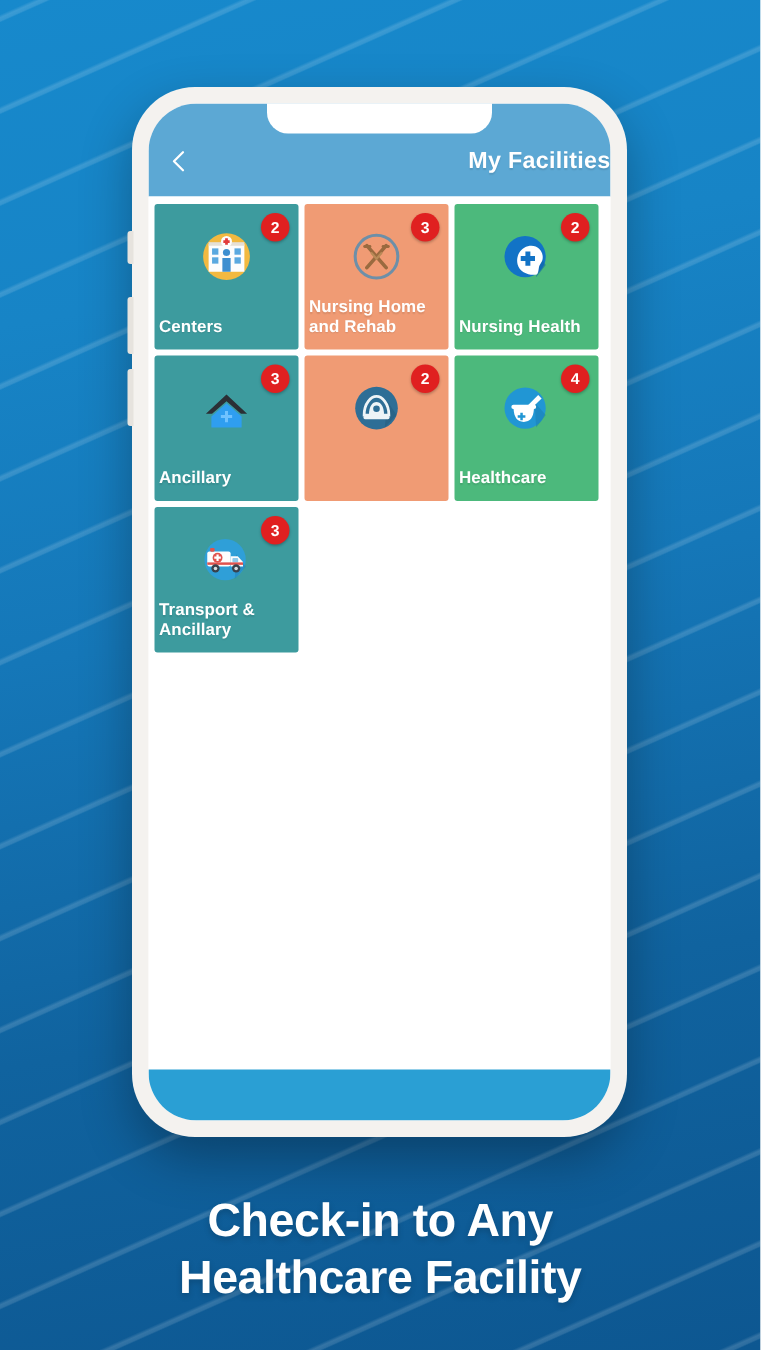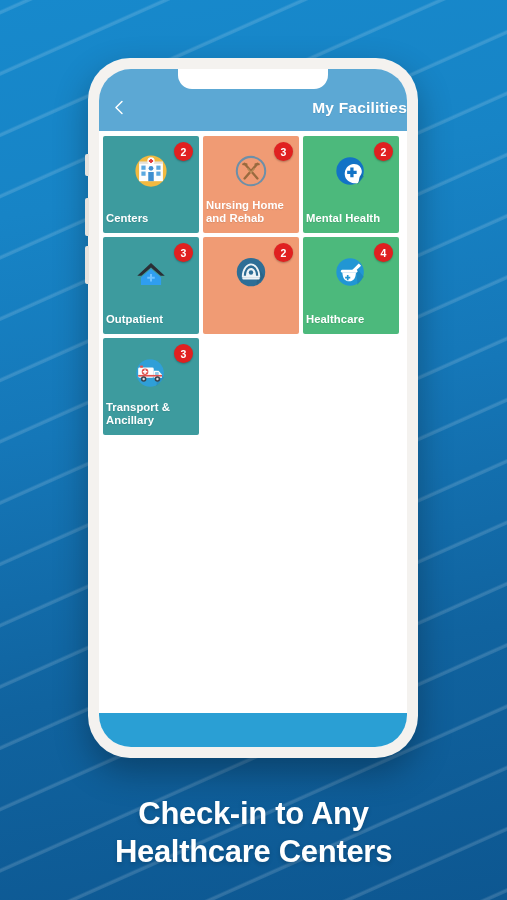--- a/index.html
+++ b/index.html
@@ -258,33 +258,33 @@
         <div class="tile" style="background:#4cb97c">
           <div class="tile-icon">
             <svg viewBox="0 0 48 48" width="44" height="44">
               <circle cx="23" cy="23" r="15" fill="#1273c6"></circle>
               <path d="M31 38 L38 29 L31 20 Z" fill="#0f62a8" opacity="0.55"></path>
               <path d="M31.5 36 C26 37 19 34.5 17.5 28.5 C16.2 23.2 19 17 25 15.5
                        C31 14 35.5 18 35.8 23 C36 27 33.5 28 33 31 C32.7 33 32.6 34.6 31.5 36 Z" fill="#ffffff"></path>
               <path d="M23.2 19.2h3.6v3.4h3.4v3.6h-3.4v3.4h-3.6v-3.4h-3.4v-3.6h3.4z" fill="#1273c6"></path>
             </svg>
           </div>
-          <div class="tile-label">Mental Health</div>
+          <div class="tile-label">Nursing Health</div>
           <div class="badge">2</div>
         </div>
 
         <div class="tile" style="background:#3d9b9e">
           <div class="tile-icon">
             <svg viewBox="0 0 48 48" width="44" height="44">
               <path d="M24 13 L39 27 L34.5 27 L24 18 L13.5 27 L9 27 Z" fill="#2b2f35"></path>
               <path d="M24 19.5 L35 29 L35 37 L13 37 L13 29 Z" fill="#2f9ef0"></path>
               <path d="M22.9 25h2.2v3h3v2.2h-3v3h-2.2v-3h-3V28h3z" fill="#6fc2ff"></path>
             </svg>
           </div>
-          <div class="tile-label">Outpatient</div>
+          <div class="tile-label">Ancillary</div>
           <div class="badge">3</div>
         </div>
 
         <div class="tile" style="background:#f09b74">
           <div class="tile-icon">
             <svg viewBox="0 0 48 48" width="44" height="44">
               <circle cx="24" cy="23" r="15.5" fill="#2e6e96"></circle>
               <path d="M30 37 L38.5 28 L32 18 Z" fill="#24597a" opacity="0.5"></path>
               <path d="M15 28 C15 19.5 20 14.5 24 14.5 C28 14.5 33 19.5 33 28 Z" fill="none" stroke="#eef4f7" stroke-width="2"></path>
               <path d="M18.5 28 C18.5 21.5 21 18.5 24 18.5 C27 18.5 29.5 21.5 29.5 28 Z" fill="#eef4f7"></path>
@@ -333,16 +333,16 @@
         </div>
 
       </div>
 
       <div class="screen-bottom"></div>
     </div>
   </div>
 
   <div class="caption">
     <div>Check-in to Any</div>
-    <div>Healthcare Centers</div>
+    <div>Healthcare Facility</div>
   </div>
 
 </div>
 
 </body></html>

